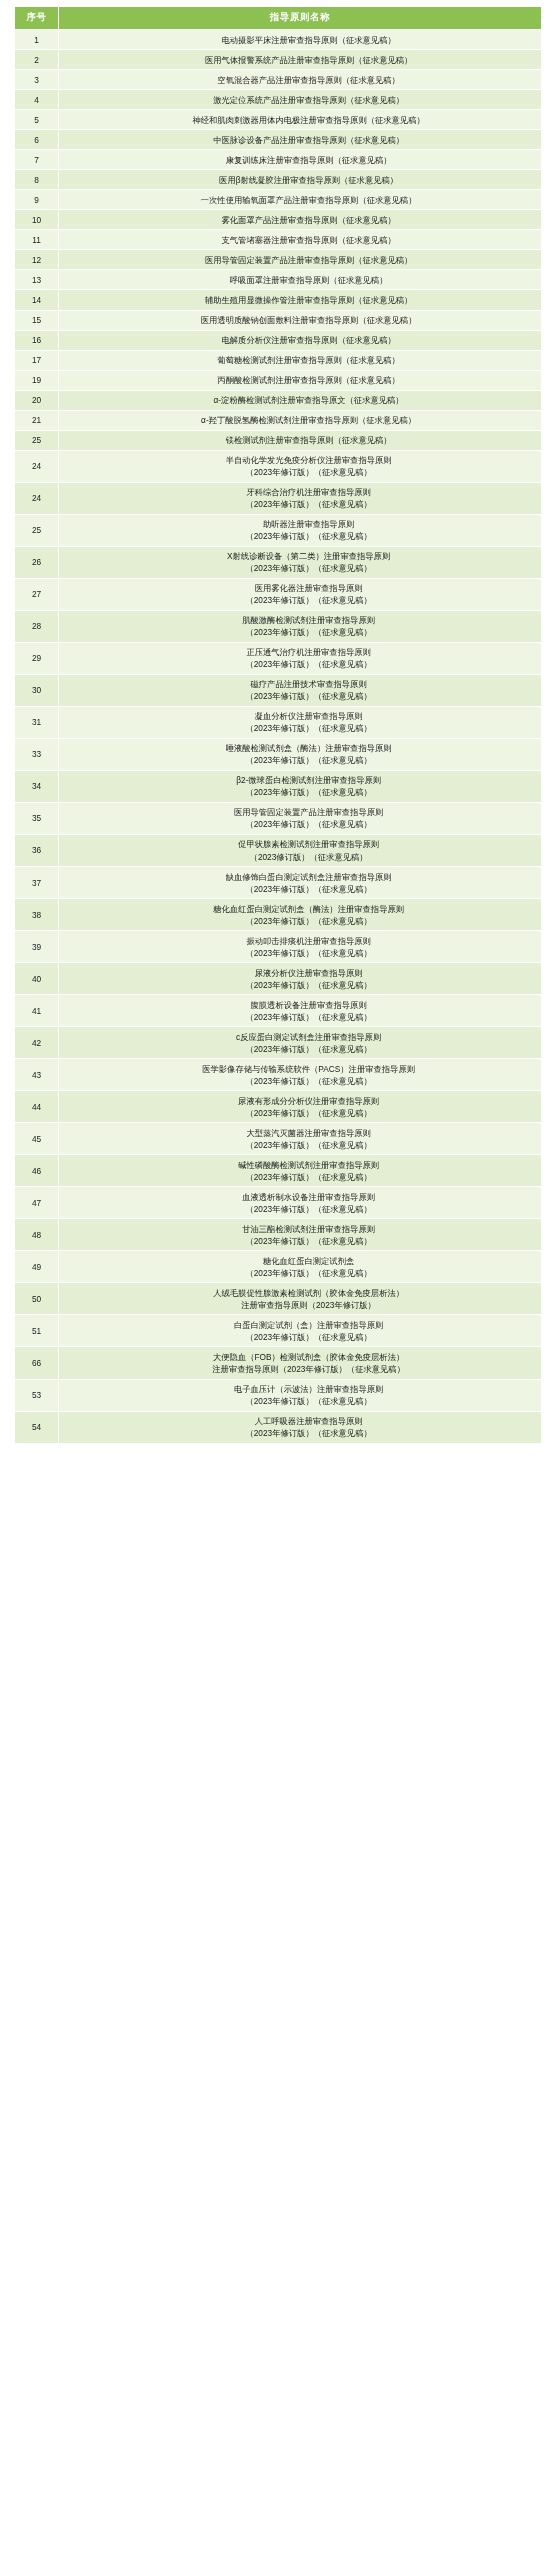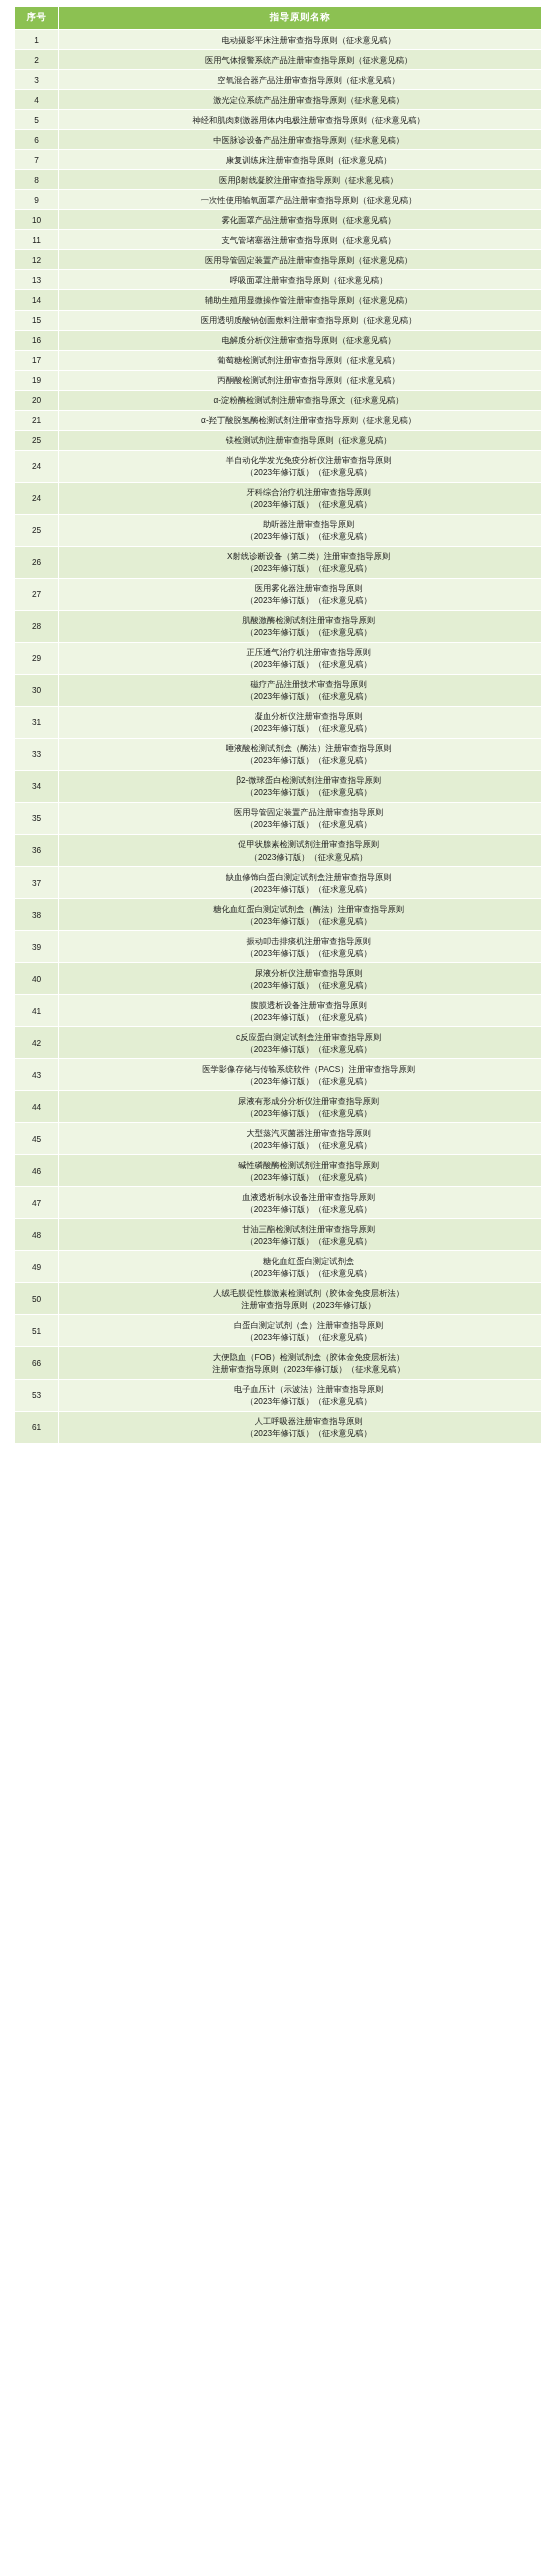--- a/index.html
+++ b/index.html
@@ -406,21 +406,21 @@
           </td>
         </tr>
         <tr class="row-odd">
           <td class="no-cell">53</td>
           <td class="name-cell">
             <span class="name-line">电子血压计（示波法）注册审查指导原则</span>
             <span class="name-line">（2023年修订版）（征求意见稿）</span>
           </td>
         </tr>
         <tr class="row-even">
-          <td class="no-cell">61</td>
+          <td class="no-cell">54</td>
           <td class="name-cell">
             <span class="name-line">人工呼吸器注册审查指导原则</span>
             <span class="name-line">（2023年修订版）（征求意见稿）</span>
           </td>
         </tr>
       </tbody>
   </table>
 </div>
 
 

